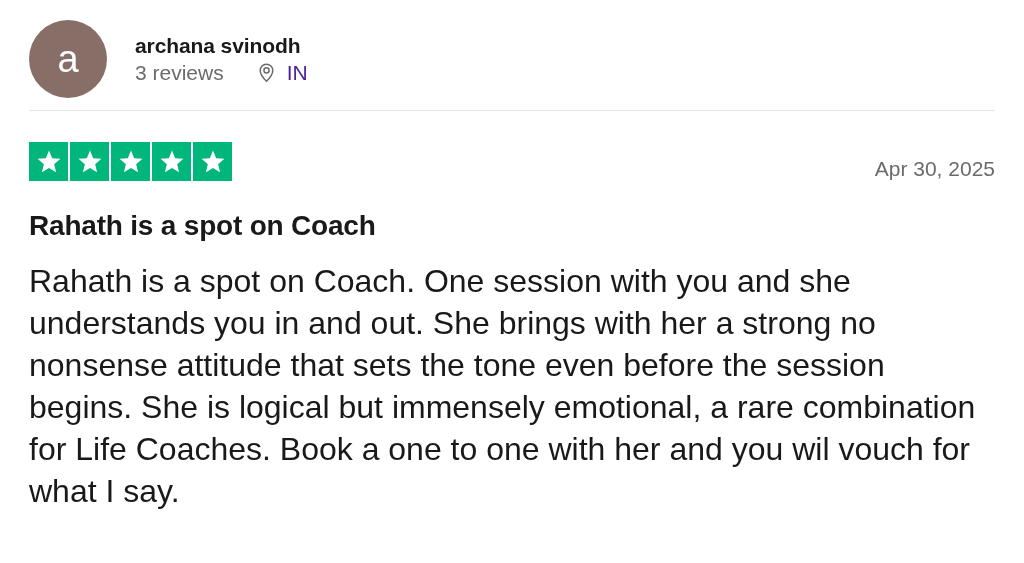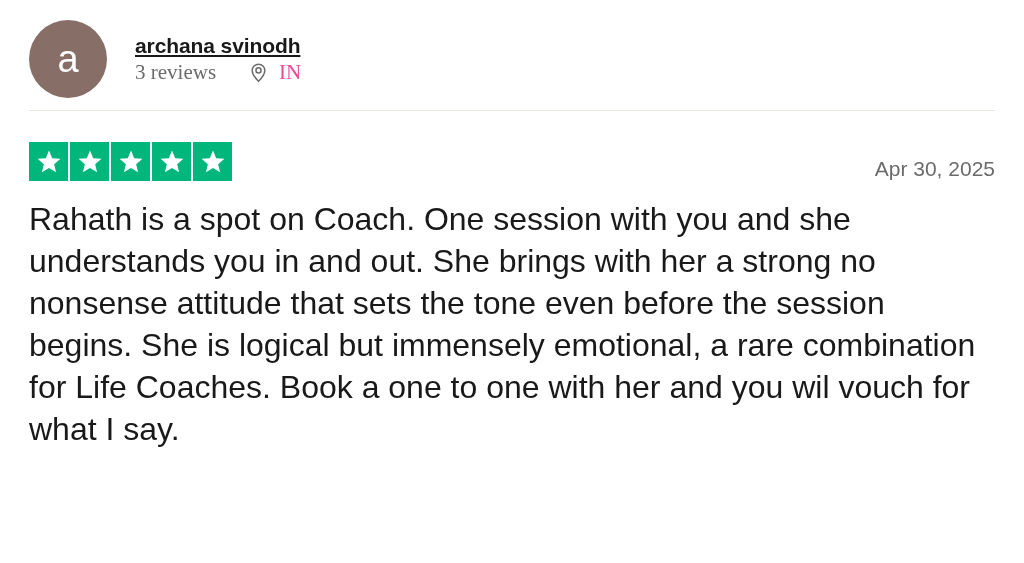--- a/index.html
+++ b/index.html
@@ -55,31 +55,29 @@
     flex-direction: column;
     justify-content: center;
   }
 
   .consumer-name {
     font-size: 21px;
     font-weight: 700;
     letter-spacing: -0.1px;
     color: #191919;
     line-height: 1.2;
-    text-decoration: underline;
   }
 
   .consumer-details {
     display: flex;
     align-items: flex-end;
     margin-top: 2px;
     color: #6b6b6b;
     font-size: 21px;
     line-height: 1.2;
-    font-family: Liberation Serif, serif;
   }
 
   .review-count {
     color: #6b6b6b;
   }
 
   .location-wrap {
     display: flex;
     align-items: center;
     margin-left: 32px;
@@ -87,21 +85,21 @@
 
   .pin-icon {
     width: 21px;
     height: 21px;
     display: block;
     margin-right: 10px;
   }
   .pin-icon svg { display: block; }
 
   .location-code {
-    color: #ec4899;
+    color: #4c1d95;
   }
 
   
   .divider {
     height: 1px;
     background: #e8e8e3;
     margin: 9px 0 0 0;
     width: 966px;
   }
 
@@ -223,17 +221,18 @@
       <span class="star-tile">
         <svg viewBox="0 0 24 24" width="28" height="28" fill="#ffffff">
           <path d="M12 2.2l2.74 6.52 7.06.57-5.38 4.62 1.64 6.89L12 17.13 5.94 20.8l1.64-6.89L2.2 9.29l7.06-.57z"></path>
         </svg>
       </span>
     </div>
 
     <div class="review-date">Apr 30, 2025</div>
   </div>
 
+  <h2 class="review-title">Rahath is a spot on Coach</h2>
 
   <p class="review-body">Rahath is a spot on Coach. One session with you and she understands you in and out. She brings with her a strong no nonsense attitude that sets the tone even before the session begins. She is logical but immensely emotional, a rare combination for Life Coaches. Book a one to one with her and you wil vouch for what I say.</p>
 
 
 </div>
 
 </body></html>

